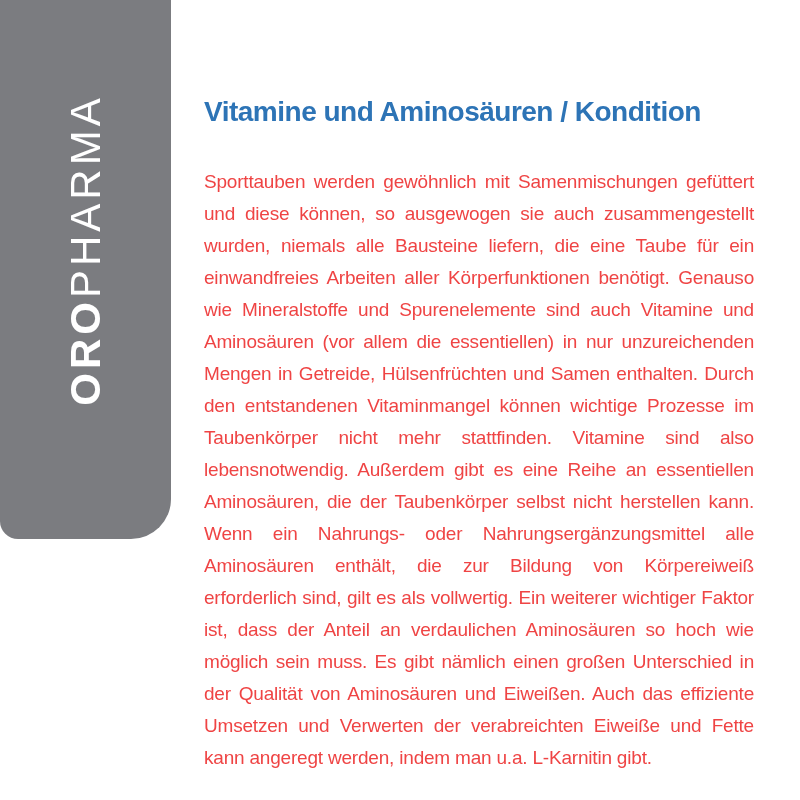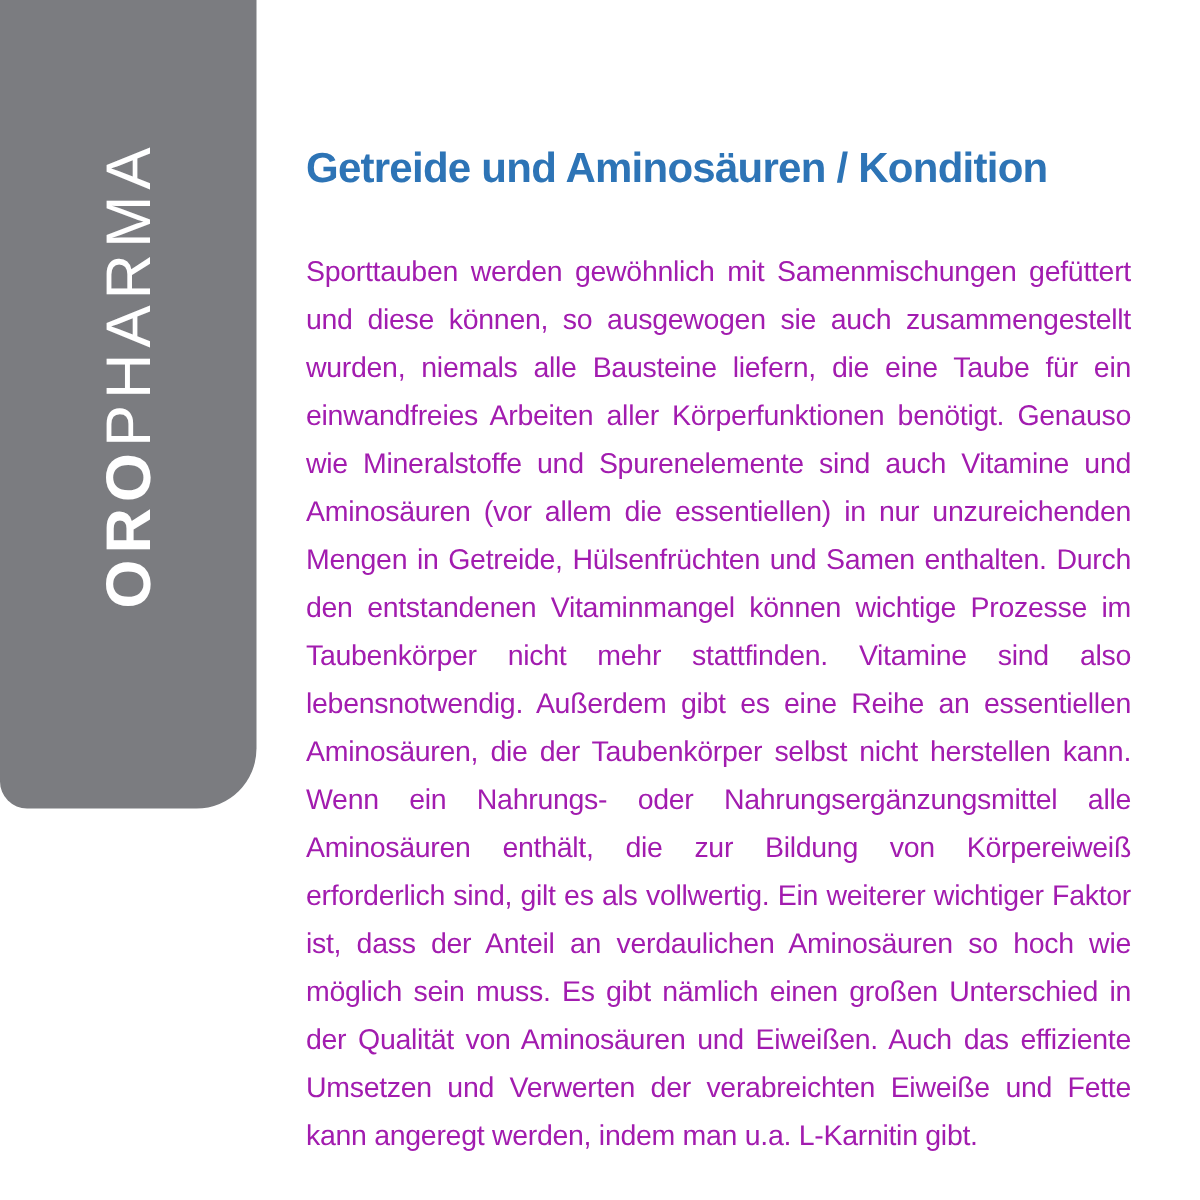--- a/index.html
+++ b/index.html
@@ -59,32 +59,32 @@
     font-size: 28px;
     font-weight: 700;
     letter-spacing: -0.5px;
     color: #2d74b6;
     white-space: nowrap;
   }
   .body-text {
     margin: 0;
     font-size: 19px;
     line-height: 32px;
-    color: #a21caf;
+    color: #ef4444;
     text-align: justify;
     letter-spacing: -0.2px;
   }
 </style>
 </head>
 <body>
 
 <div class="sidebar"></div>
 
 <div class="logo-wrap">
   <div class="logo">
     <span class="bold">ORO</span><span class="light">PHARMA</span>
   </div>
 </div>
 
 <div class="content">
-  <h1 class="page-title">Getreide und Aminosäuren / Kondition</h1>
+  <h1 class="page-title">Vitamine und Aminosäuren / Kondition</h1>
   <p class="body-text">Sporttauben werden gewöhnlich mit Samenmischungen gefüttert und diese können, so ausgewogen sie auch zusammengestellt wurden, niemals alle Bausteine liefern, die eine Taube für ein einwandfreies Arbeiten aller Körperfunktionen benötigt. Genauso wie Mineralstoffe und Spurenelemente sind auch Vitamine und Aminosäuren (vor allem die essentiellen) in nur unzureichenden Mengen in Getreide, Hülsenfrüchten und Samen enthalten. Durch den entstandenen Vitaminmangel können wichtige Prozesse im Taubenkörper nicht mehr stattfinden. Vitamine sind also lebensnotwendig. Außerdem gibt es eine Reihe an essentiellen Aminosäuren, die der Taubenkörper selbst nicht herstellen kann. Wenn ein Nahrungs- oder Nahrungsergänzungsmittel alle Aminosäuren enthält, die zur Bildung von Körpereiweiß erforderlich sind, gilt es als vollwertig. Ein weiterer wichtiger Faktor ist, dass der Anteil an verdaulichen Aminosäuren so hoch wie möglich sein muss. Es gibt nämlich einen großen Unterschied in der Qualität von Aminosäuren und Eiweißen. Auch das effiziente Umsetzen und Verwerten der verabreichten Eiweiße und Fette kann angeregt werden, indem man u.a. L-Karnitin gibt.</p>
 </div>
 
 </body></html>

